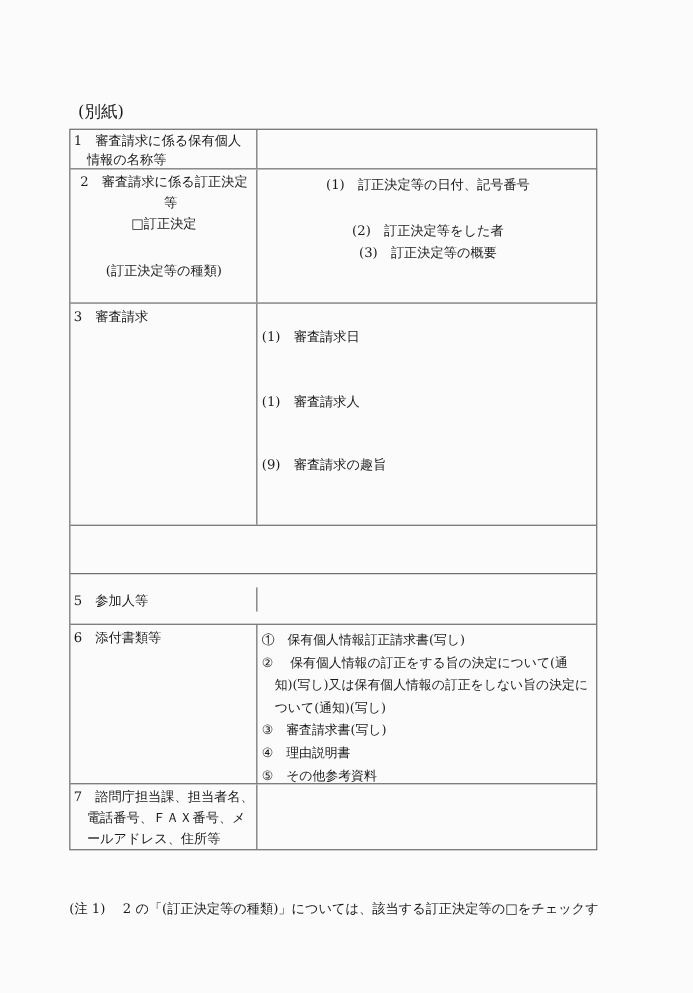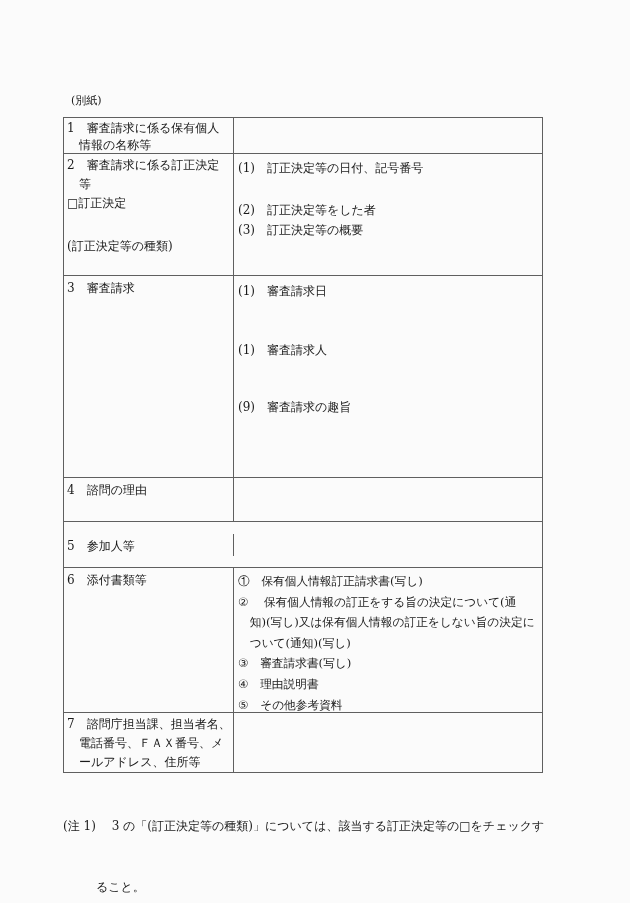--- a/index.html
+++ b/index.html
@@ -5,40 +5,40 @@
   html,body{margin:0;padding:0;}
   body{
     width:630px;height:903px;
     background:#fbfbfb;
     font-family:"DejaVu Serif","Liberation Serif",serif;
     color:#1a1a1a;
   }
   .page{position:relative;width:630px;height:903px;overflow:hidden;}
   .doc-title{
     position:absolute;left:71px;top:93px;
-    font-size:11px;line-height:16px;white-space:pre;
+    font-size:15px;line-height:16px;white-space:pre;
   }
   .form-table{
     position:absolute;left:63px;top:117px;
     width:480px;height:656px;
     border:1px solid #5f5f5f;
     box-sizing:border-box;
     display:flex;flex-direction:column;
     background:transparent;
   }
   .trow{
     display:flex;
     border-bottom:1px solid #5f5f5f;
     box-sizing:border-box;
     overflow:hidden;
     flex:0 0 auto;
   }
   .trow:last-child{border-bottom:none;flex:1 1 auto;}
   .r1{height:36px;justify-content:flex-end;}
-  .r2{height:122px;}
+  .r2{height:122px;text-align:center;}
   .r3{height:202px;}
   .r4{height:44px;}
   .r5{height:46px;align-items:center;}
   .r6{height:145px;}
   .cl{
     width:170px;flex:0 0 170px;
     border-right:1px solid #5f5f5f;
     box-sizing:border-box;
     padding:2px 2px 0 3px;
     overflow:hidden;
@@ -51,21 +51,21 @@
   .txt{
     font-size:12px;line-height:20px;
     white-space:pre;
   }
   .lh17{line-height:17px;}
   .lh19{line-height:19px;}
   .r2l-label{margin-top:24px;}
   .r2r-item1{margin-top:2px;}
   .r2r-item2{margin-top:22px;}
   .r2r-item3{}
-  .r3r-item1{margin-top:3px;}
+  .r3r-item1{margin-top:18px;}
   .r3r-item2{margin-top:39px;}
   .r3r-item3{margin-top:37px;}
   .r6-txt{font-size:11.7px;line-height:20.6px;padding-top:1px;}
   .note{
     position:absolute;left:63px;top:776px;width:520px;
     font-size:12px;line-height:20px;white-space:pre;
   }
   .note-line2{padding-left:33px;margin-top:1px;}
 </style>
 </head>
@@ -106,23 +106,20 @@
         <div class="txt">3　審査請求</div>
       </div>
       <div class="cr">
         <div class="txt r3r-item1">(1)　審査請求日</div>
         <div class="txt r3r-item2">(1)　審査請求人</div>
         <div class="txt r3r-item3">(9)　審査請求の趣旨</div>
       </div>
     </div>
 
     <div class="trow r4">
-      <div class="cl">
-        <div class="txt">4　諮問の理由</div>
-      </div>
       <div class="cr">
         <div class="txt"></div>
       </div>
     </div>
 
     <div class="trow r5">
       <div class="cl">
         <div class="txt">5　参加人等</div>
       </div>
       <div class="cr">
@@ -152,17 +149,16 @@
 　ールアドレス、住所等</div>
       </div>
       <div class="cr">
         <div class="txt"></div>
       </div>
     </div>
 
   </div>
 
   <div class="note">
-    <div>(注 1)　 3 の「(訂正決定等の種類)」については、該当する訂正決定等の□をチェックす</div>
-    <div class="note-line2">ること。</div>
+    <div>(注 1)　 2 の「(訂正決定等の種類)」については、該当する訂正決定等の□をチェックす</div>
   </div>
 
 </div>
 
 </body></html>

